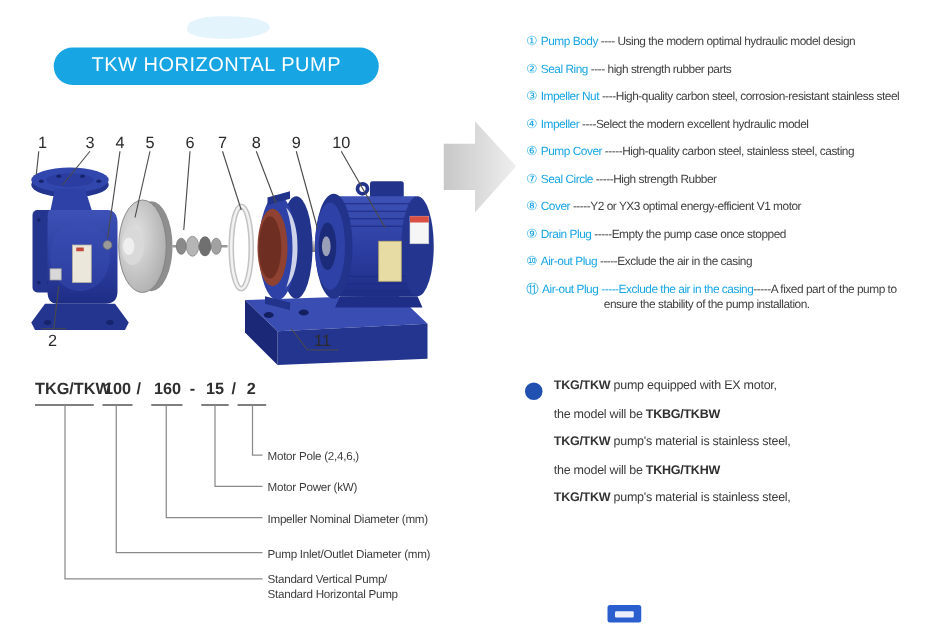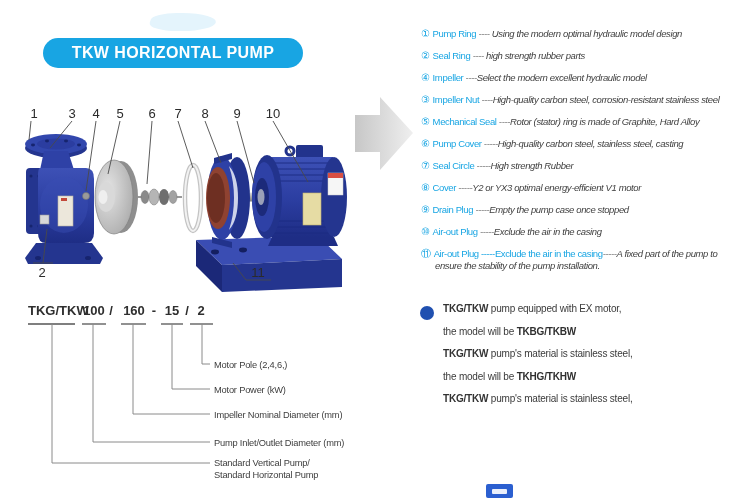--- a/index.html
+++ b/index.html
@@ -5,36 +5,36 @@
   html,body{margin:0;padding:0;}
   .page{
     position:relative; width:756px; height:500px; background:#ffffff;
     font-family:"Liberation Sans", sans-serif; overflow:hidden; color:#3b3b3b;
   }
   
   .banner{
     position:absolute; left:43px; top:38px; width:260px; height:30px;
     background:#18a5e3; border-radius:15px; display:flex; align-items:center; justify-content:center;
   }
-  .banner span{ color:#ffffff; font-size:16px; font-weight:bold; letter-spacing:.4px; }
+  .banner span{ color:#ffffff; font-size:16px; font-weight:normal; letter-spacing:.4px; }
   .swoosh{ position:absolute; left:150px; top:13px; width:66px; height:18px;
     background:#e4f4fc; border-radius:40% 60% 50% 50%; transform:skewX(-18deg); }
   
   .diagram-svg{ position:absolute; left:0; top:0; width:430px; height:300px; }
   .co-num{ font:13px "Liberation Sans", sans-serif; fill:#2b2b2b; }
   .leader{ stroke:#4a4a4a; stroke-width:.9; fill:none; }
   
   .plist{ position:absolute; left:421px; top:28px; width:335px; }
   .prow{ font-size:9.5px; letter-spacing:-0.38px; line-height:1.22; margin-bottom:9.8px;
          white-space:nowrap; padding-left:14px; text-indent:-14px; }
   .prow.wrap{ white-space:normal; }
   .pnum{ color:#18a5e3; font-size:10px; margin-right:3px; }
   .pname{ color:#18a5e3; }
-  .pdesc{ color:#3f3f3f;font-style:italic; }
-  .cont{ display:block; padding-left:0; text-indent:0; }
+  .pdesc{ color:#3f3f3f; }
+  .cont{ display:block; padding-left:0; text-indent:0;margin-left:48px; }
   
   .model-svg{ position:absolute; left:0; top:295px; width:430px; height:205px; }
   .tok{ font:bold 13px "Liberation Sans", sans-serif; fill:#2f2f2f; }
   .mlabel{ font:9.3px "Liberation Sans", sans-serif; fill:#3d3d3d; letter-spacing:-.2px; }
   .mbar{ stroke:#555; stroke-width:1.3; }
   .mline{ stroke:#8a8a8a; stroke-width:1; fill:none; }
   
   .variants{ position:absolute; left:414px; top:303px; width:352px; padding-left:29px; box-sizing:border-box; }
   .bullet{ position:absolute; left:6px; top:3px; width:14px; height:14px; border-radius:50%; background:#2050b0; }
   .vline{ font-size:10px; letter-spacing:-0.2px; color:#3b3b3b; margin-bottom:11.5px; white-space:nowrap; }
@@ -186,25 +186,24 @@
       <text class="co-num" x="178" y="118">7</text>
       <text class="co-num" x="205" y="118">8</text>
       <text class="co-num" x="237" y="118">9</text>
       <text class="co-num" x="273" y="118">10</text>
       <text class="co-num" x="42" y="277">2</text>
       <text class="co-num" x="258" y="277">11</text>
     </g>
   </svg>
 
   <div class="plist">
-    <div class="prow"><span class="pnum">①</span><span class="pname">Pump Ring</span><span class="pdesc"> ---- Using the modern optimal hydraulic model design</span></div>
+    <div class="prow"><span class="pnum">①</span><span class="pname">Pump Body</span><span class="pdesc"> ---- Using the modern optimal hydraulic model design</span></div>
     <div class="prow"><span class="pnum">②</span><span class="pname">Seal Ring</span><span class="pdesc"> ---- high strength rubber parts</span></div>
+    <div class="prow"><span class="pnum">③</span><span class="pname">Impeller Nut</span><span class="pdesc"> ----High-quality carbon steel, corrosion-resistant stainless steel</span></div>
     <div class="prow"><span class="pnum">④</span><span class="pname">Impeller</span><span class="pdesc"> ----Select the modern excellent hydraulic model</span></div>
-    <div class="prow"><span class="pnum">③</span><span class="pname">Impeller Nut</span><span class="pdesc"> ----High-quality carbon steel, corrosion-resistant stainless steel</span></div>
-    <div class="prow"><span class="pnum">⑤</span><span class="pname">Mechanical Seal</span><span class="pdesc"> ----Rotor (stator) ring is made of Graphite, Hard Alloy</span></div>
     <div class="prow"><span class="pnum">⑥</span><span class="pname">Pump Cover</span><span class="pdesc"> -----High-quality carbon steel, stainless steel, casting</span></div>
     <div class="prow"><span class="pnum">⑦</span><span class="pname">Seal Circle</span><span class="pdesc"> -----High strength Rubber</span></div>
     <div class="prow"><span class="pnum">⑧</span><span class="pname">Cover</span><span class="pdesc"> -----Y2 or YX3 optimal energy-efficient V1 motor</span></div>
     <div class="prow"><span class="pnum">⑨</span><span class="pname">Drain Plug</span><span class="pdesc"> -----Empty the pump case once stopped</span></div>
     <div class="prow"><span class="pnum">⑩</span><span class="pname">Air-out Plug</span><span class="pdesc"> -----Exclude the air in the casing</span></div>
     <div class="prow wrap"><span class="pnum">⑪</span><span class="pname">Air-out Plug</span><span class="pname"> -----Exclude the air in the casing</span><span class="pdesc">-----A fixed part of the pump to</span>
       <span class="pdesc cont">ensure the stability of the pump installation.</span>
     </div>
   </div>
 

